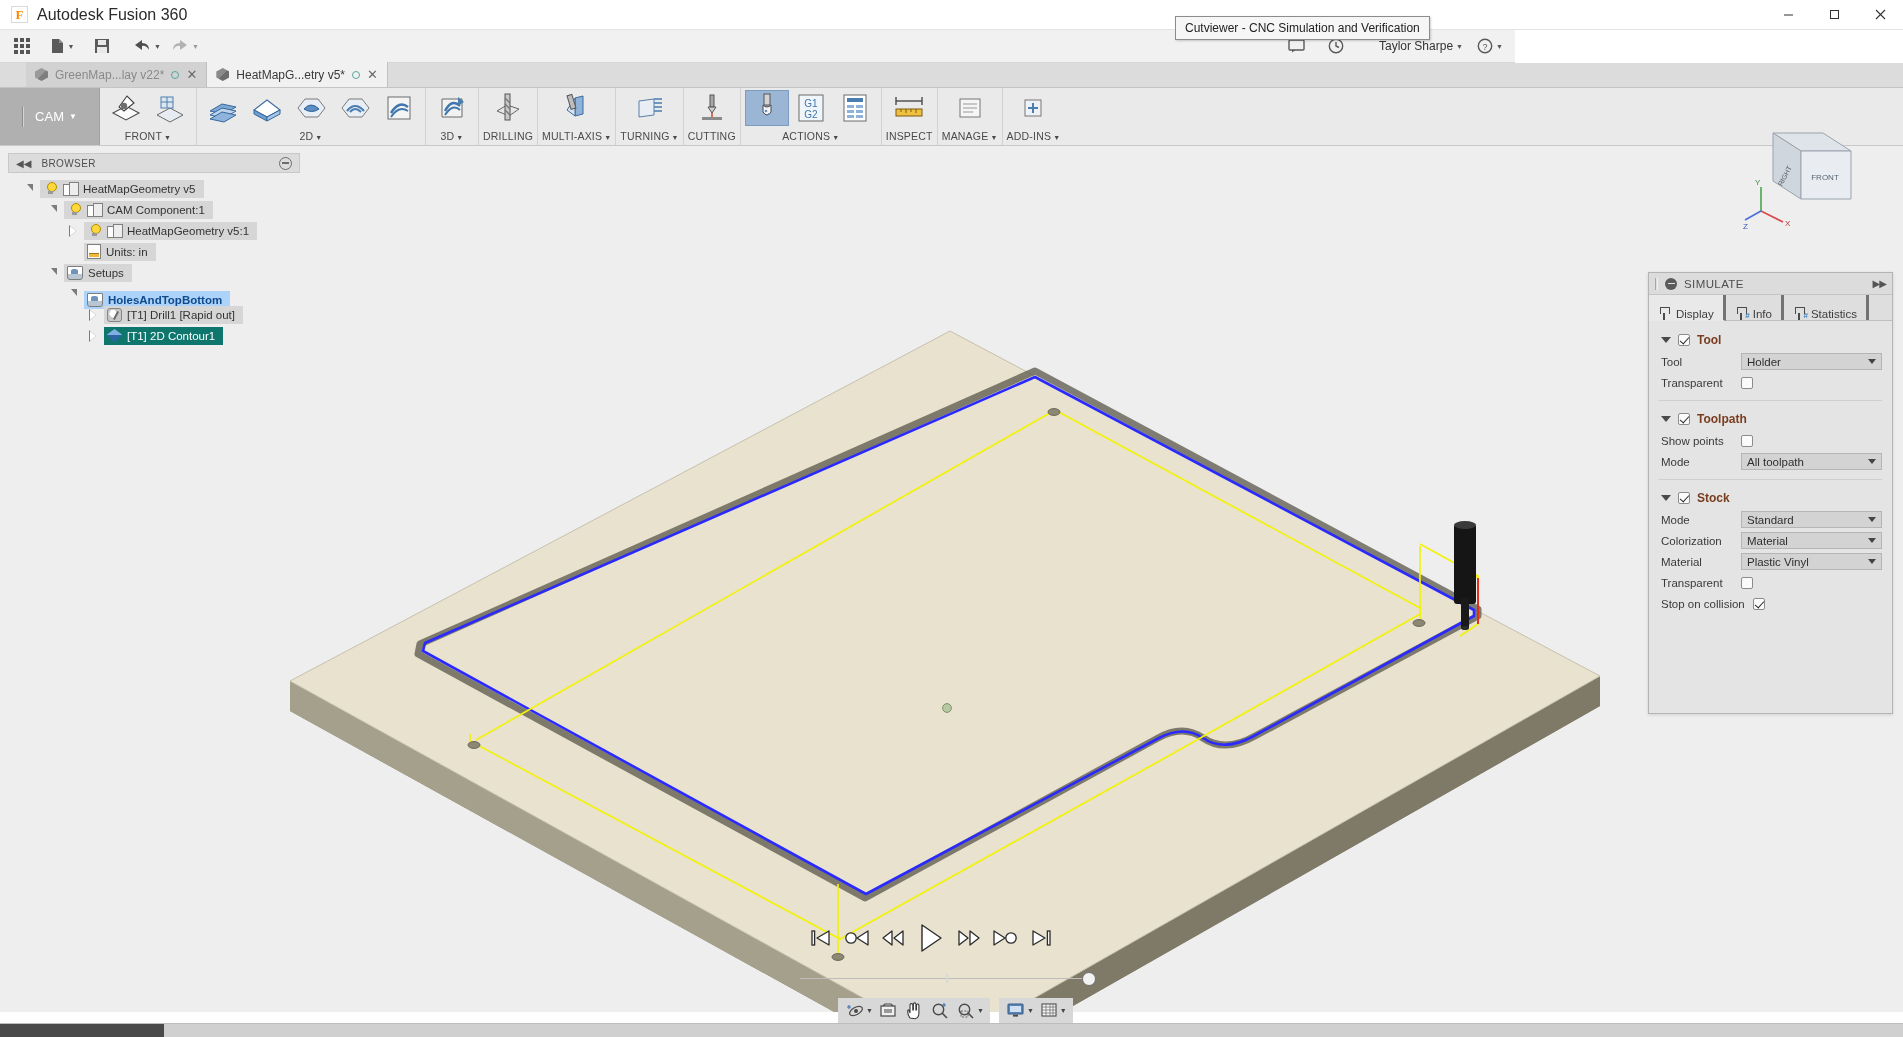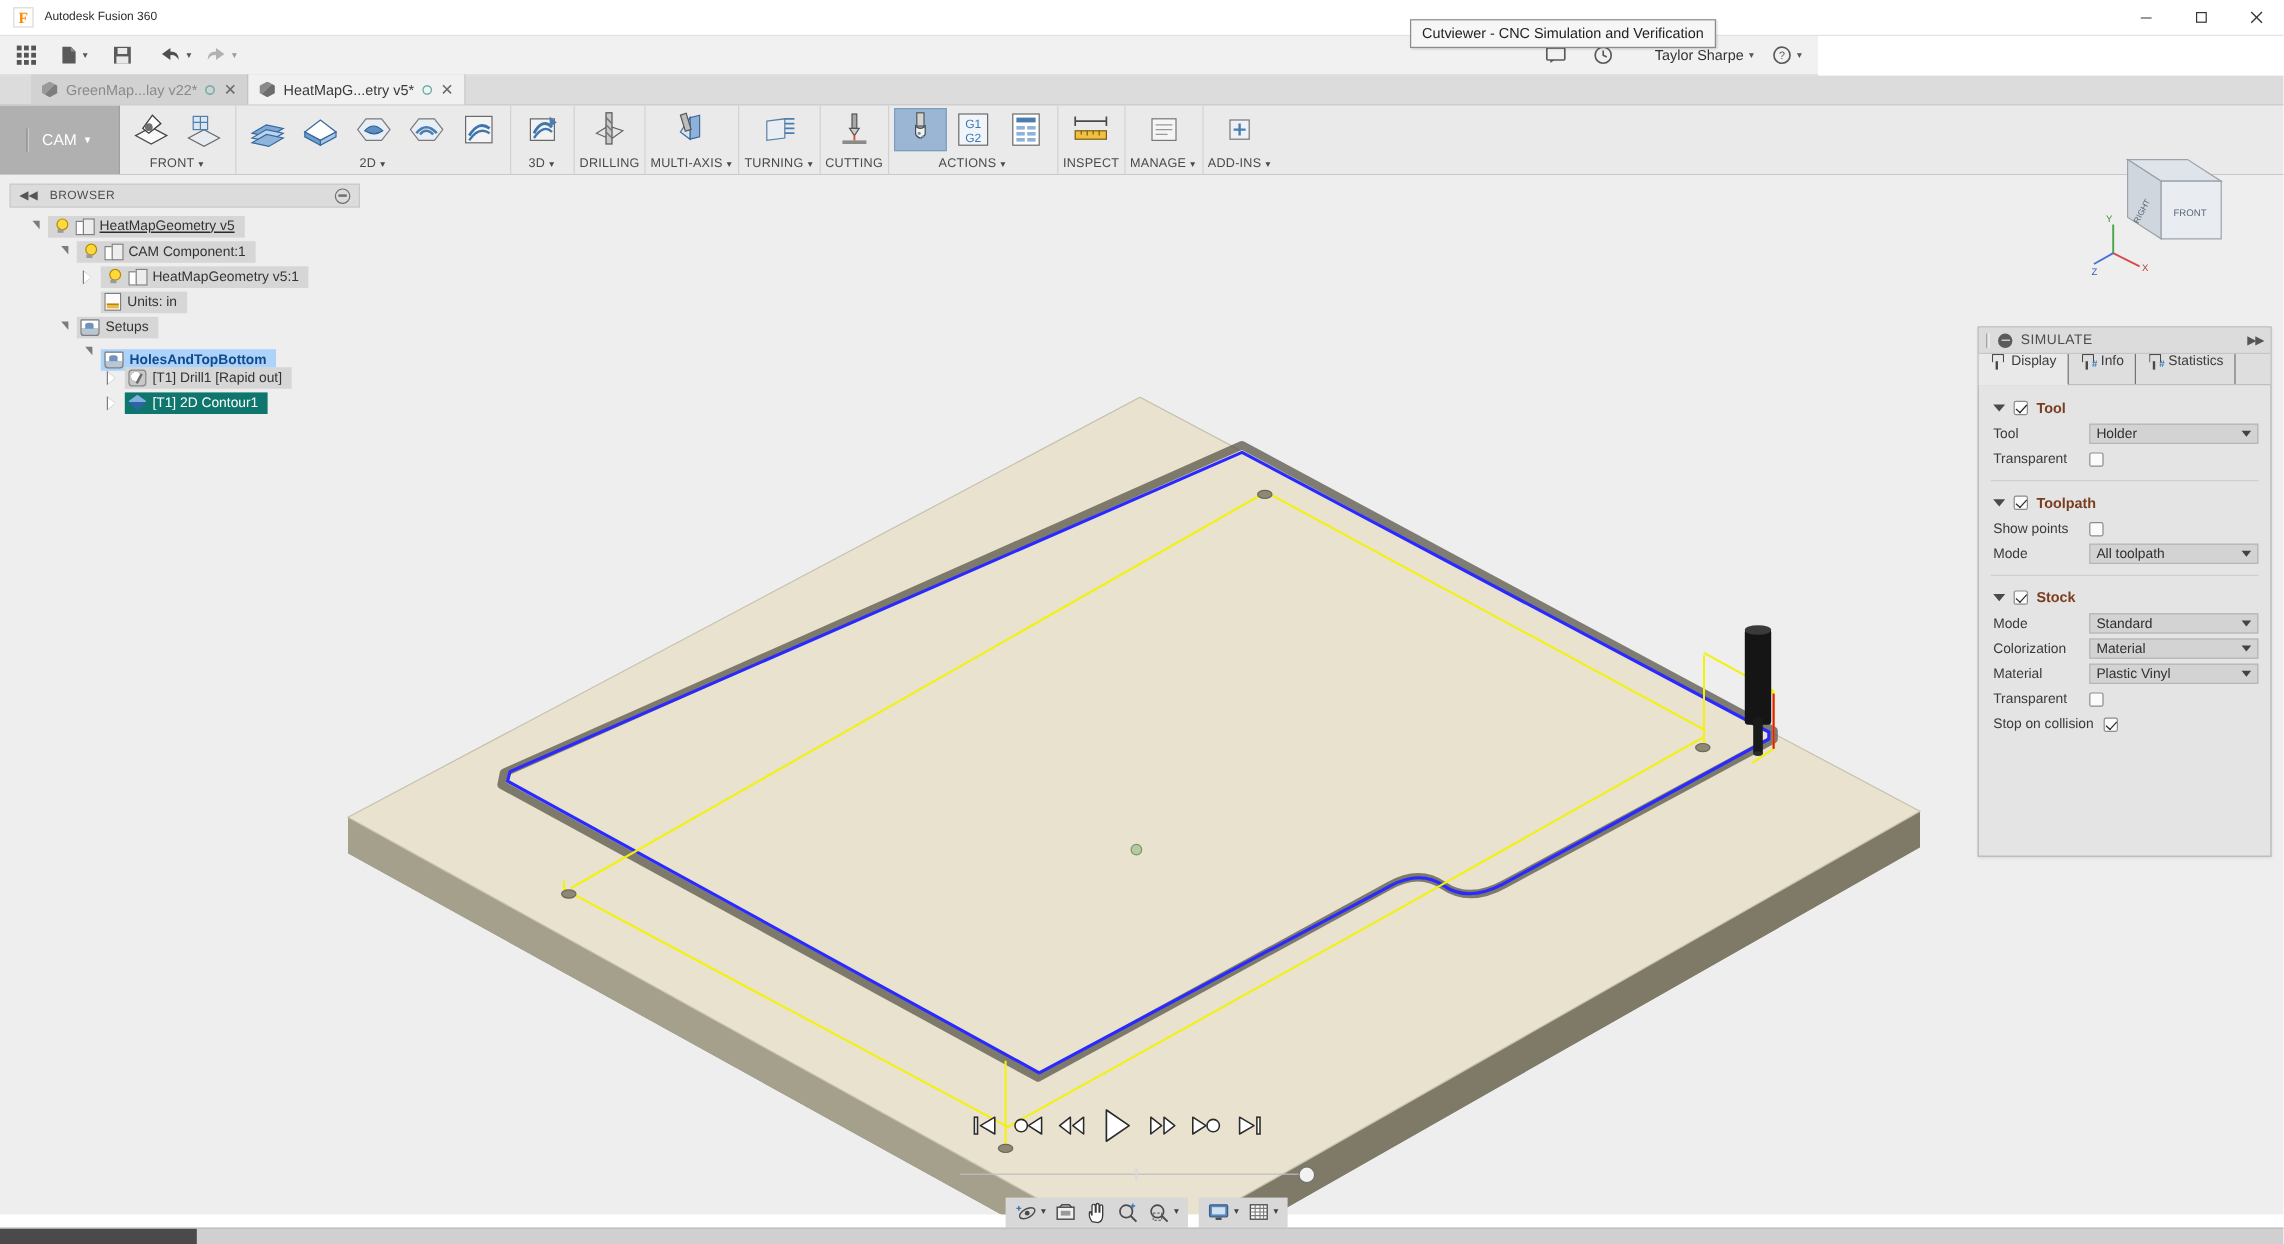--- a/index.html
+++ b/index.html
@@ -18,21 +18,21 @@
     background: #ffffff; border-bottom: 1px solid #e3e3e3;
     display: flex; align-items: center;
   }
   .app-logo {
     width: 17px; height: 17px; margin-left: 11px; margin-right: 9px;
     background: #ffffff; border: 1px solid #d9d9d9;
     color: #ff8a00; font-size: 13px; font-weight: bold;
     display: flex; align-items: center; justify-content: center;
     font-family: "Liberation Serif", serif;
   }
-  .app-title { font-size: 10px; color: #2b2b2b; }
+  .app-title { font-size: 16px; color: #2b2b2b; }
   .win-btns { margin-left: auto; display: flex; height: 30px; }
   .win-btn {
     width: 46px; height: 30px; display: flex; align-items: center;
     justify-content: center; font-size: 13px; color: #333;
   }
 
   
   .qat {
     position: absolute; top: 30px; left: 0; width: 1515px; height: 33px;
     background: #f1f1f1; border-bottom: 1px solid #d5d5d5;
@@ -211,22 +211,22 @@
               border-right:1px solid #f2f2f2; }
   .sim-dot {
     width: 12px; height: 12px; border-radius: 50%; background: #5b5b5b;
     display:flex;align-items:center;justify-content:center;
   }
   .sim-dot i { width: 7px; height: 1.6px; background: #e4e4e4; }
   .sim-expand { margin-left:auto; font-size:10px; color:#555; letter-spacing:-1px;}
   .sim-tabs { display: flex; height: 26px; background:#dedede;
               border-bottom: 1px solid #bfbfbf; }
   .sim-tab {
-    display:flex;align-items:flex-start;gap:5px;padding: 0 9px;
-    font-size:11.5px;color:#3c3c3c;border-right:1px solid #737373;
+    display:flex;align-items:flex-end;gap:5px;padding: 0 9px;
+    font-size:11.5px;color:#3c3c3c;border-right:3px solid #737373;
   }
   .sim-tab.active { background:#e9e9e9; border-bottom: 1px solid #e9e9e9;
                     margin-bottom:-1px; }
   .t-ico { width: 13px; height: 13px; position: relative; flex:none;}
   .t-ico::before{content:'';position:absolute;left:2px;top:0;width:8px;height:6px;
       border:1.4px solid #4a4a4a;border-bottom:none;border-radius:1px 1px 0 0;}
   .t-ico::after{content:'';position:absolute;left:5px;top:6px;width:2px;height:7px;
       background:#4a4a4a;}
   .t-hash{ position:absolute; right:-2px; bottom:0; font-size:8px; color:#3f7fbf;
       font-weight:bold; line-height:1;}
@@ -692,21 +692,21 @@
   <div class="browser-hdr">
     <span class="coll-arrows">◀◀</span>
     <span class="t">BROWSER</span>
     <span class="browser-min">
         <i></i>
       </span>
   </div>
 
   <div class="tree">
 
-    <div class="tnode" style="padding-left:14px;text-decoration:underline;">
+    <div class="tnode" style="padding-left:14px;">
       <span class="tw">
           <span class="tri-d"></span>
         </span>
       <span class="tpill">
         <span class="bulb"></span>
         <span class="ico-comp"></span>
         <span>HeatMapGeometry v5</span>
       </span>
     </div>
 

